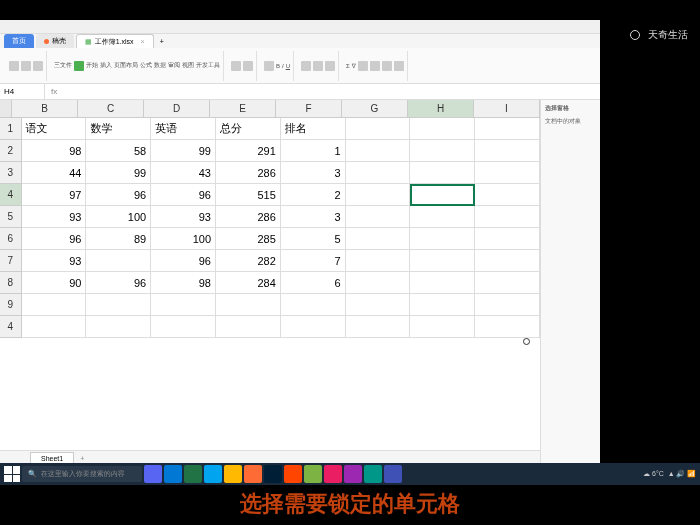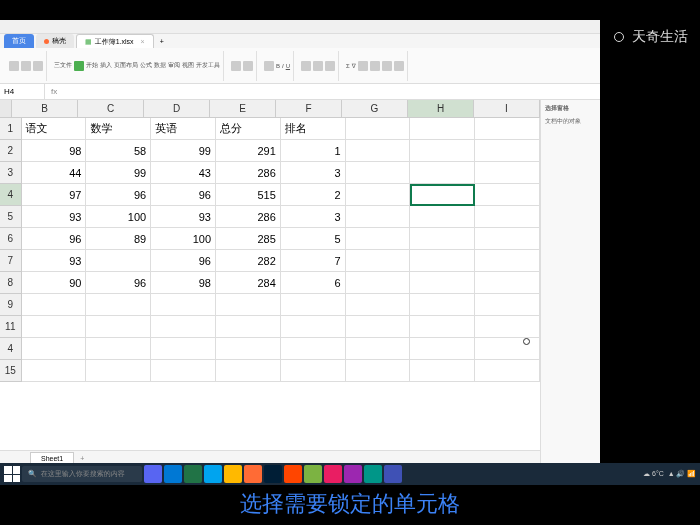--- a/index.html
+++ b/index.html
@@ -34,23 +34,23 @@
 .sidepanel{width:60px;background:#f8f8f8;border-left:1px solid #ddd;font-size:6px;padding:4px;color:#666}
 .sheettabs{height:16px;background:#f5f5f5;border-top:1px solid #ddd;display:flex;align-items:center;font-size:7px;padding-left:30px}
 .sheettab{padding:2px 10px;background:#fff;border:1px solid #ccc}
 .statusbar{height:14px;background:#f0f0f0;border-top:1px solid #ddd;display:flex;align-items:center;justify-content:flex-end;font-size:6px;padding:0 8px;color:#666;gap:6px}
 .taskbar{position:absolute;bottom:40px;left:0;width:700px;height:22px;background:#1a2a3a;display:flex;align-items:center;padding:0 4px;gap:2px}
 .start{width:16px;height:16px;display:grid;grid-template-columns:1fr 1fr;gap:1px}
 .start div{background:#fff}
 .search{width:120px;height:16px;background:#2a3a4a;border-radius:2px;font-size:7px;color:#888;display:flex;align-items:center;padding:0 6px}
 .ticon{width:18px;height:18px;border-radius:2px}
 .tray{margin-left:auto;display:flex;gap:4px;align-items:center;font-size:7px;color:#ccc}
-.watermark{position:absolute;top:28px;right:12px;font-size:14px;color:#fff;opacity:.85;display:flex;align-items:center;gap:8px}
+.watermark{position:absolute;top:28px;right:12px;font-size:10px;color:#fff;opacity:.85;display:flex;align-items:center;gap:8px}
 .watermark-icon{width:10px;height:10px;border:1.5px solid #fff;border-radius:50%;position:relative}
-.subtitle{position:absolute;bottom:6px;left:0;width:700px;text-align:center;font-size:22px;color:#3b82f6;font-weight:400;text-shadow:1px 1px 2px #000}
+.subtitle{position:absolute;bottom:6px;left:0;width:700px;text-align:center;font-size:22px;color:#c2410c;font-weight:700;text-shadow:1px 1px 2px #000}
 .cursor{position:absolute;width:7px;height:7px;border:1.5px solid #333;border-radius:50%;background:#fff}
 </style>
 </head>
 <body>
 
 <div class="screen">
   <div class="titlebar"></div>
   <div class="tabs">
     <div class="tab home">首页</div>
     <div class="tab">
@@ -220,43 +220,21 @@
             <div class="cell"></div>
             <div class="cell"></div>
             <div class="cell"></div>
             <div class="cell"></div>
             <div class="cell"></div>
             <div class="cell"></div>
             <div class="cell"></div>
             <div class="cell"></div>
           </div>
           <div class="row">
-            <div class="rowh">11</div>
-            <div class="cell"></div>
-            <div class="cell"></div>
-            <div class="cell"></div>
-            <div class="cell"></div>
-            <div class="cell"></div>
-            <div class="cell"></div>
-            <div class="cell"></div>
-            <div class="cell"></div>
-          </div>
-          <div class="row">
             <div class="rowh">4</div>
-            <div class="cell"></div>
-            <div class="cell"></div>
-            <div class="cell"></div>
-            <div class="cell"></div>
-            <div class="cell"></div>
-            <div class="cell"></div>
-            <div class="cell"></div>
-            <div class="cell"></div>
-          </div>
-          <div class="row">
-            <div class="rowh">15</div>
             <div class="cell"></div>
             <div class="cell"></div>
             <div class="cell"></div>
             <div class="cell"></div>
             <div class="cell"></div>
             <div class="cell"></div>
             <div class="cell"></div>
             <div class="cell"></div>
           </div>
         </div>

